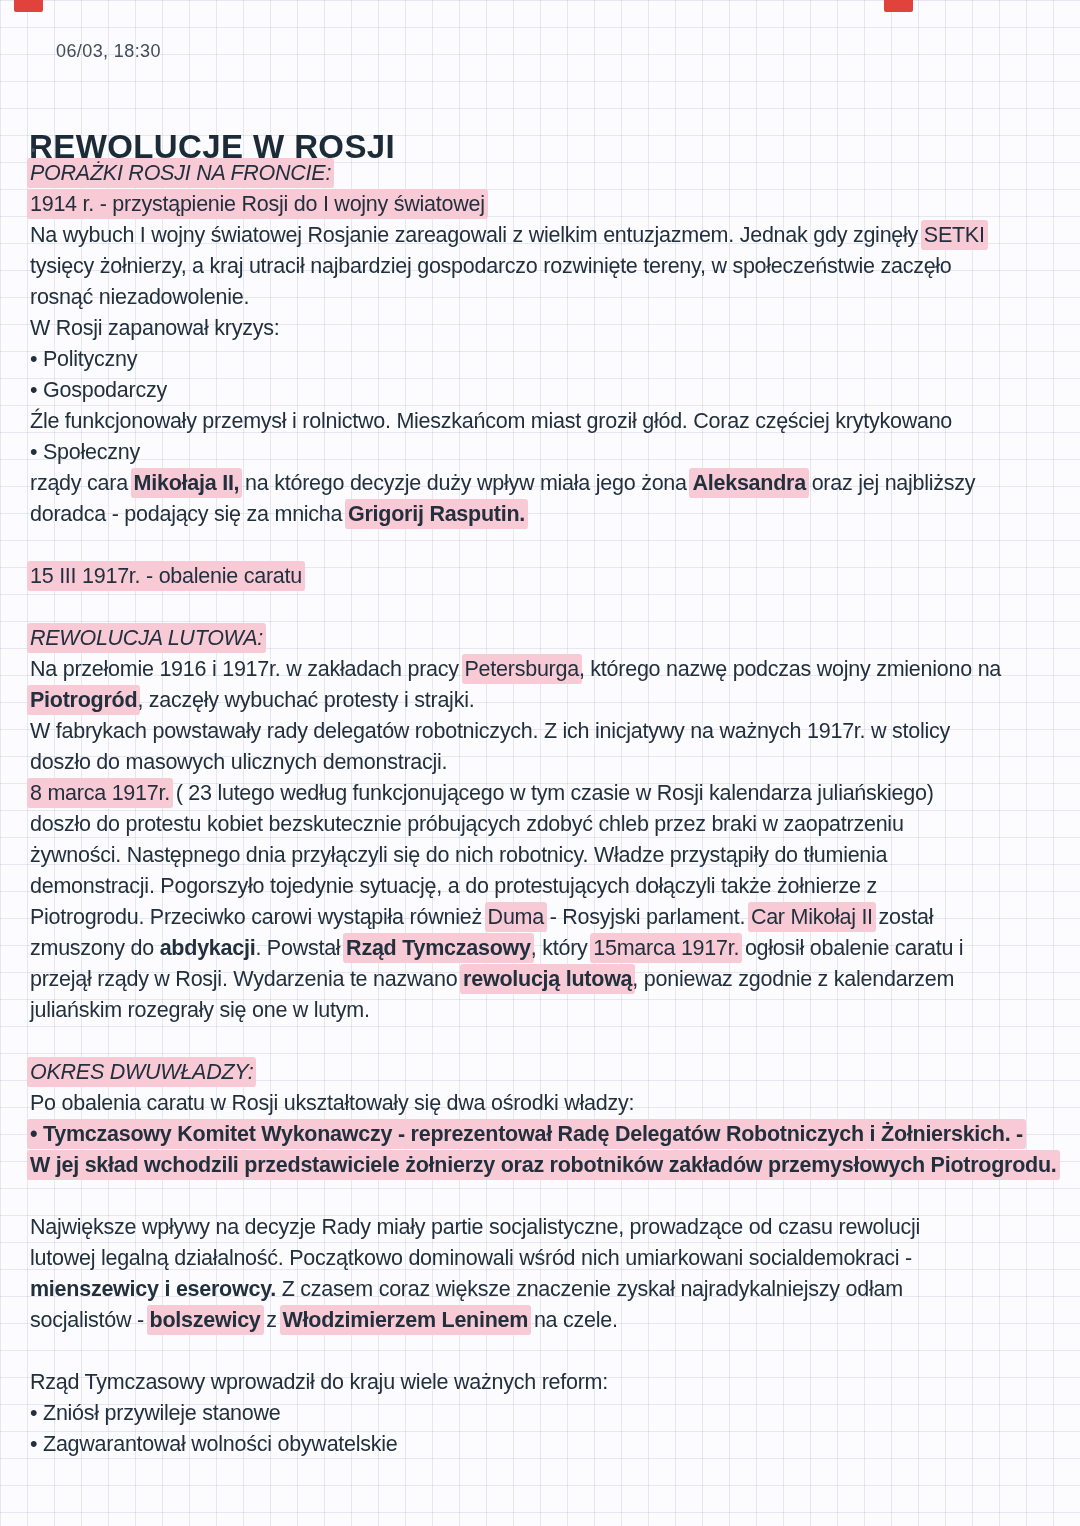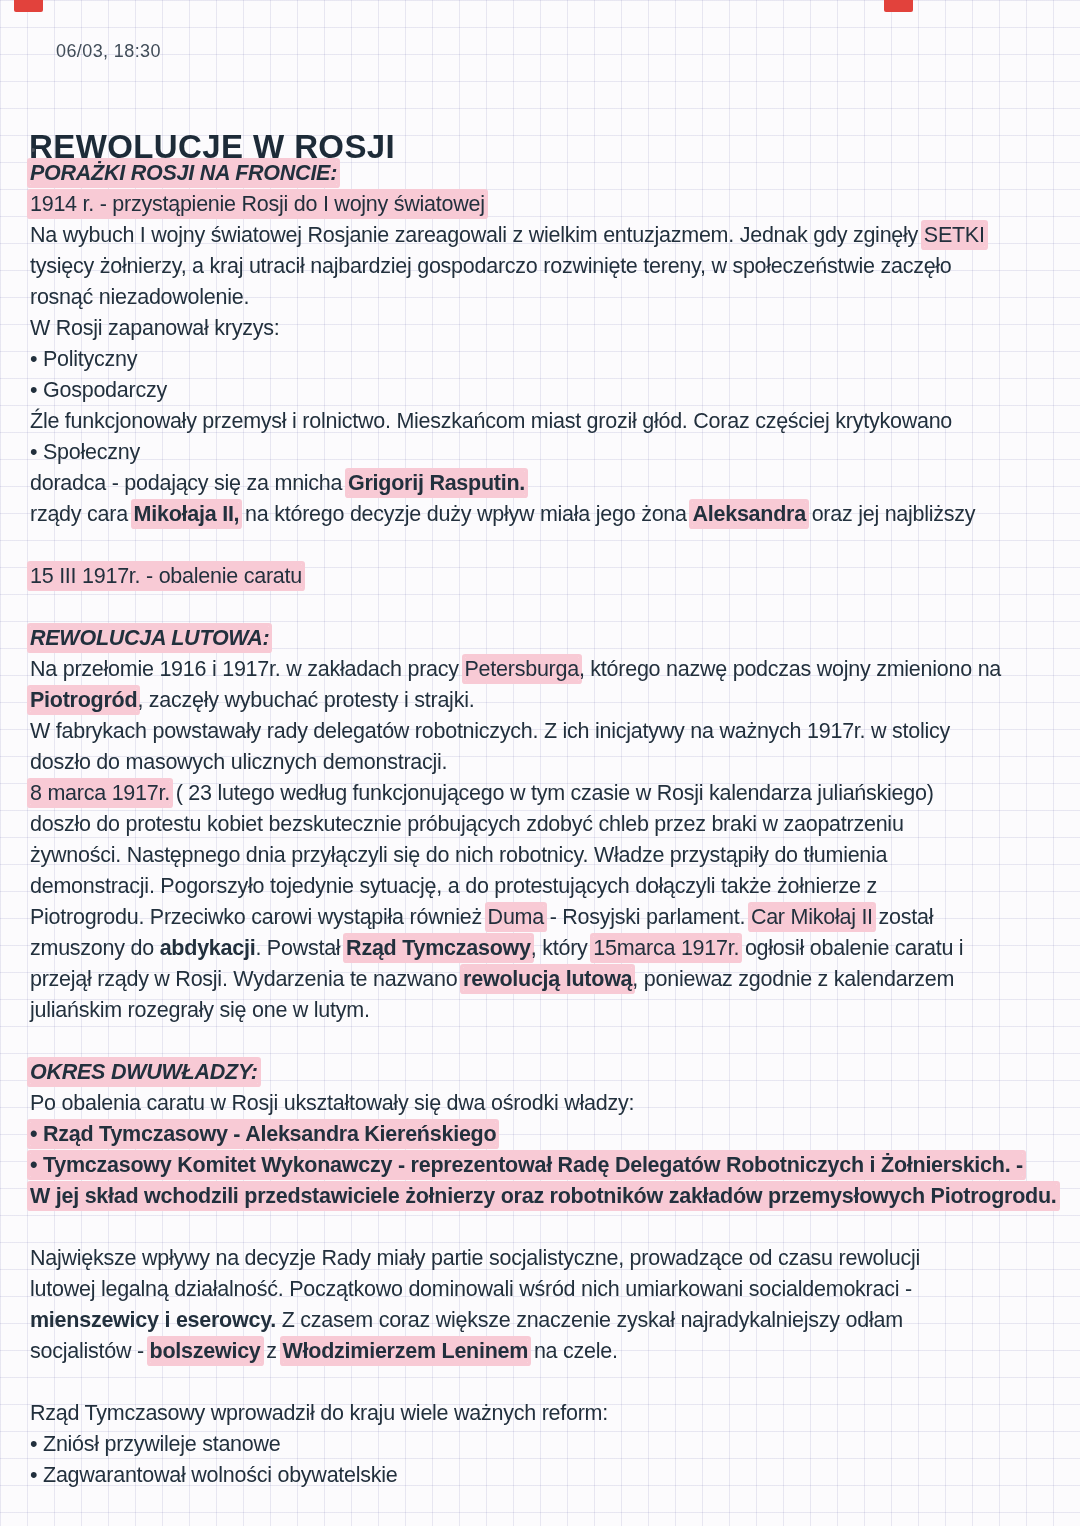--- a/index.html
+++ b/index.html
@@ -26,21 +26,21 @@
   .corner-mark.left{left:14px;}
   .corner-mark.right{left:884px;}
   .timestamp{position:absolute;left:36px;top:41px;font-size:18px;letter-spacing:.4px;color:#404c58;margin-left:20px;}
   .title{position:absolute;left:29px;top:98px;font-size:33px;font-weight:700;letter-spacing:.4px;color:#1d2b38;white-space:nowrap;margin-top:30px;}
   .stray-dot{position:absolute;left:31px;top:148px;width:4px;height:4px;border-radius:50%;background:#4a525c;}
   .note-body{position:absolute;left:30px;top:158px;width:1040px;}
   .line{height:31px;line-height:31px;font-size:21.5px;letter-spacing:-0.25px;white-space:pre;color:var(--ink);}
   .line.gap{height:31px;}
   .sp{white-space:pre;}
   .sp.b{font-weight:700;}
-  .sp.i{font-style:italic;font-weight:700;}
+  .sp.i{font-style:italic;font-weight:400;}
   .sp.h{background:var(--hl);box-shadow:0 0 0 3px var(--hl);border-radius:1px;}
 </style>
 </head>
 <body>
 
 <div class="page">
   <div class="corner-mark left"></div>
   <div class="corner-mark right"></div>
   <div class="timestamp">06/03, 18:30</div>
   <div class="title">REWOLUCJE W ROSJI</div>
@@ -49,42 +49,41 @@
       <div class="line"><span class="sp b h i">PORAŻKI ROSJI NA FRONCIE:</span></div>
       <div class="line"><span class="sp h">1914 r. - przystąpienie Rosji do I wojny światowej</span></div>
       <div class="line"><span class="sp">Na wybuch I wojny światowej Rosjanie zareagowali z wielkim entuzjazmem. Jednak gdy zginęły </span><span class="sp h">SETKI</span></div>
       <div class="line"><span class="sp">tysięcy żołnierzy, a kraj utracił najbardziej gospodarczo rozwinięte tereny, w społeczeństwie zaczęło</span></div>
       <div class="line"><span class="sp">rosnąć niezadowolenie.</span></div>
       <div class="line"><span class="sp">W Rosji zapanował kryzys:</span></div>
       <div class="line"><span class="sp">• Polityczny</span></div>
       <div class="line"><span class="sp">• Gospodarczy</span></div>
       <div class="line"><span class="sp">Źle funkcjonowały przemysł i rolnictwo. Mieszkańcom miast groził głód. Coraz częściej krytykowano</span></div>
       <div class="line"><span class="sp">• Społeczny</span></div>
+      <div class="line"><span class="sp">rządy cara </span><span class="sp b h">Mikołaja II,</span><span class="sp"> na którego decyzje duży wpływ miała jego żona </span><span class="sp b h">Aleksandra</span><span class="sp"> oraz jej najbliższy</span></div>
       <div class="line"><span class="sp">doradca - podający się za mnicha </span><span class="sp b h">Grigorij Rasputin.</span></div>
-      <div class="line"><span class="sp">rządy cara </span><span class="sp b h">Mikołaja II,</span><span class="sp"> na którego decyzje duży wpływ miała jego żona </span><span class="sp b h">Aleksandra</span><span class="sp"> oraz jej najbliższy</span></div>
       <div class="line gap"></div>
       <div class="line"><span class="sp h">15 III 1917r. - obalenie caratu</span></div>
       <div class="line gap"></div>
       <div class="line"><span class="sp b h i">REWOLUCJA LUTOWA:</span></div>
       <div class="line"><span class="sp">Na przełomie 1916 i 1917r. w zakładach pracy </span><span class="sp h">Petersburga</span><span class="sp">, którego nazwę podczas wojny zmieniono na</span></div>
       <div class="line"><span class="sp b h">Piotrogród</span><span class="sp">, zaczęły wybuchać protesty i strajki.</span></div>
       <div class="line"><span class="sp">W fabrykach powstawały rady delegatów robotniczych. Z ich inicjatywy na ważnych 1917r. w stolicy</span></div>
       <div class="line"><span class="sp">doszło do masowych ulicznych demonstracji.</span></div>
       <div class="line"><span class="sp h">8 marca 1917r.</span><span class="sp"> ( 23 lutego według funkcjonującego w tym czasie w Rosji kalendarza juliańskiego)</span></div>
       <div class="line"><span class="sp">doszło do protestu kobiet bezskutecznie próbujących zdobyć chleb przez braki w zaopatrzeniu</span></div>
       <div class="line"><span class="sp">żywności. Następnego dnia przyłączyli się do nich robotnicy. Władze przystąpiły do tłumienia</span></div>
       <div class="line"><span class="sp">demonstracji. Pogorszyło tojedynie sytuację, a do protestujących dołączyli także żołnierze z</span></div>
       <div class="line"><span class="sp">Piotrogrodu. Przeciwko carowi wystąpiła również </span><span class="sp h">Duma</span><span class="sp"> - Rosyjski parlament. </span><span class="sp h">Car Mikołaj II</span><span class="sp"> został</span></div>
       <div class="line"><span class="sp">zmuszony do </span><span class="sp b">abdykacji</span><span class="sp">. Powstał </span><span class="sp b h">Rząd Tymczasowy</span><span class="sp">, który </span><span class="sp h">15marca 1917r.</span><span class="sp"> ogłosił obalenie caratu i</span></div>
       <div class="line"><span class="sp">przejął rządy w Rosji. Wydarzenia te nazwano </span><span class="sp b h">rewolucją lutową</span><span class="sp">, poniewaz zgodnie z kalendarzem</span></div>
       <div class="line"><span class="sp">juliańskim rozegrały się one w lutym.</span></div>
       <div class="line gap"></div>
       <div class="line"><span class="sp b h i">OKRES DWUWŁADZY:</span></div>
       <div class="line"><span class="sp">Po obalenia caratu w Rosji ukształtowały się dwa ośrodki władzy:</span></div>
-      <div class="line"><span class="sp b h">• Rząd Tymczasowy - Aleksandra Kiereńskiego</span></div>
       <div class="line"><span class="sp b h">• Tymczasowy Komitet Wykonawczy - reprezentował Radę Delegatów Robotniczych i Żołnierskich. -</span></div>
       <div class="line"><span class="sp b h">W jej skład wchodzili przedstawiciele żołnierzy oraz robotników zakładów przemysłowych Piotrogrodu.</span></div>
       <div class="line gap"></div>
       <div class="line"><span class="sp">Największe wpływy na decyzje Rady miały partie socjalistyczne, prowadzące od czasu rewolucji</span></div>
       <div class="line"><span class="sp">lutowej legalną działalność. Początkowo dominowali wśród nich umiarkowani socialdemokraci -</span></div>
       <div class="line"><span class="sp b">mienszewicy i eserowcy.</span><span class="sp"> Z czasem coraz większe znaczenie zyskał najradykalniejszy odłam</span></div>
       <div class="line"><span class="sp">socjalistów - </span><span class="sp b h">bolszewicy</span><span class="sp"> z </span><span class="sp b h">Włodzimierzem Leninem</span><span class="sp"> na czele.</span></div>
       <div class="line gap"></div>
       <div class="line"><span class="sp">Rząd Tymczasowy wprowadził do kraju wiele ważnych reform:</span></div>
       <div class="line"><span class="sp">• Zniósł przywileje stanowe</span></div>

